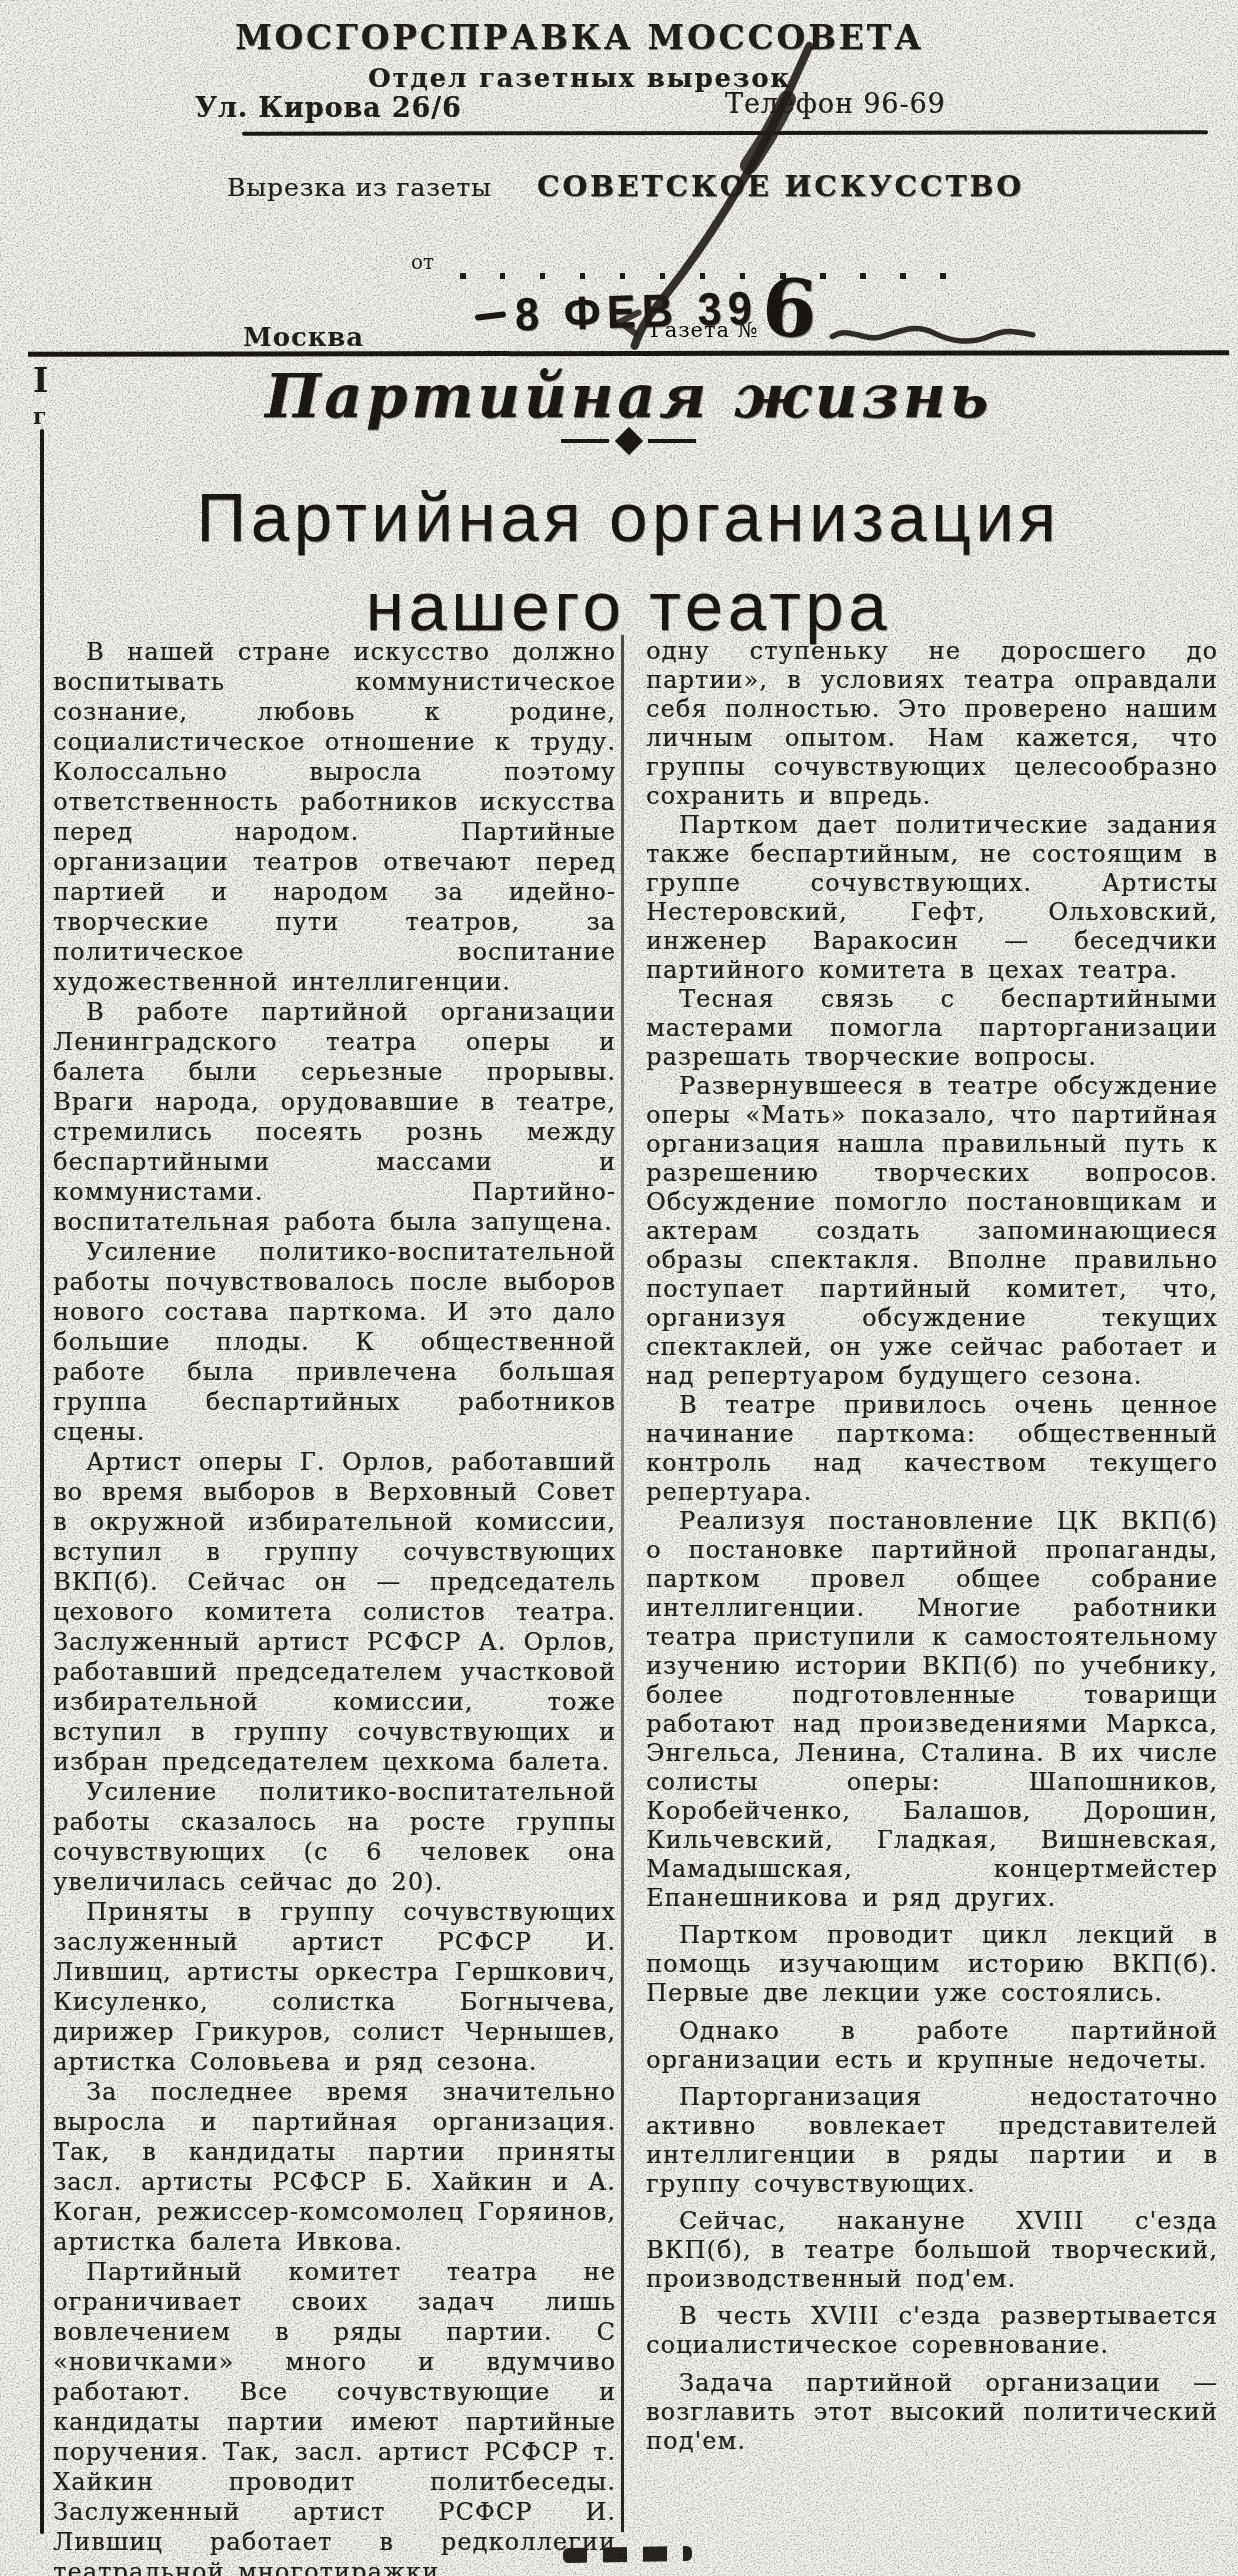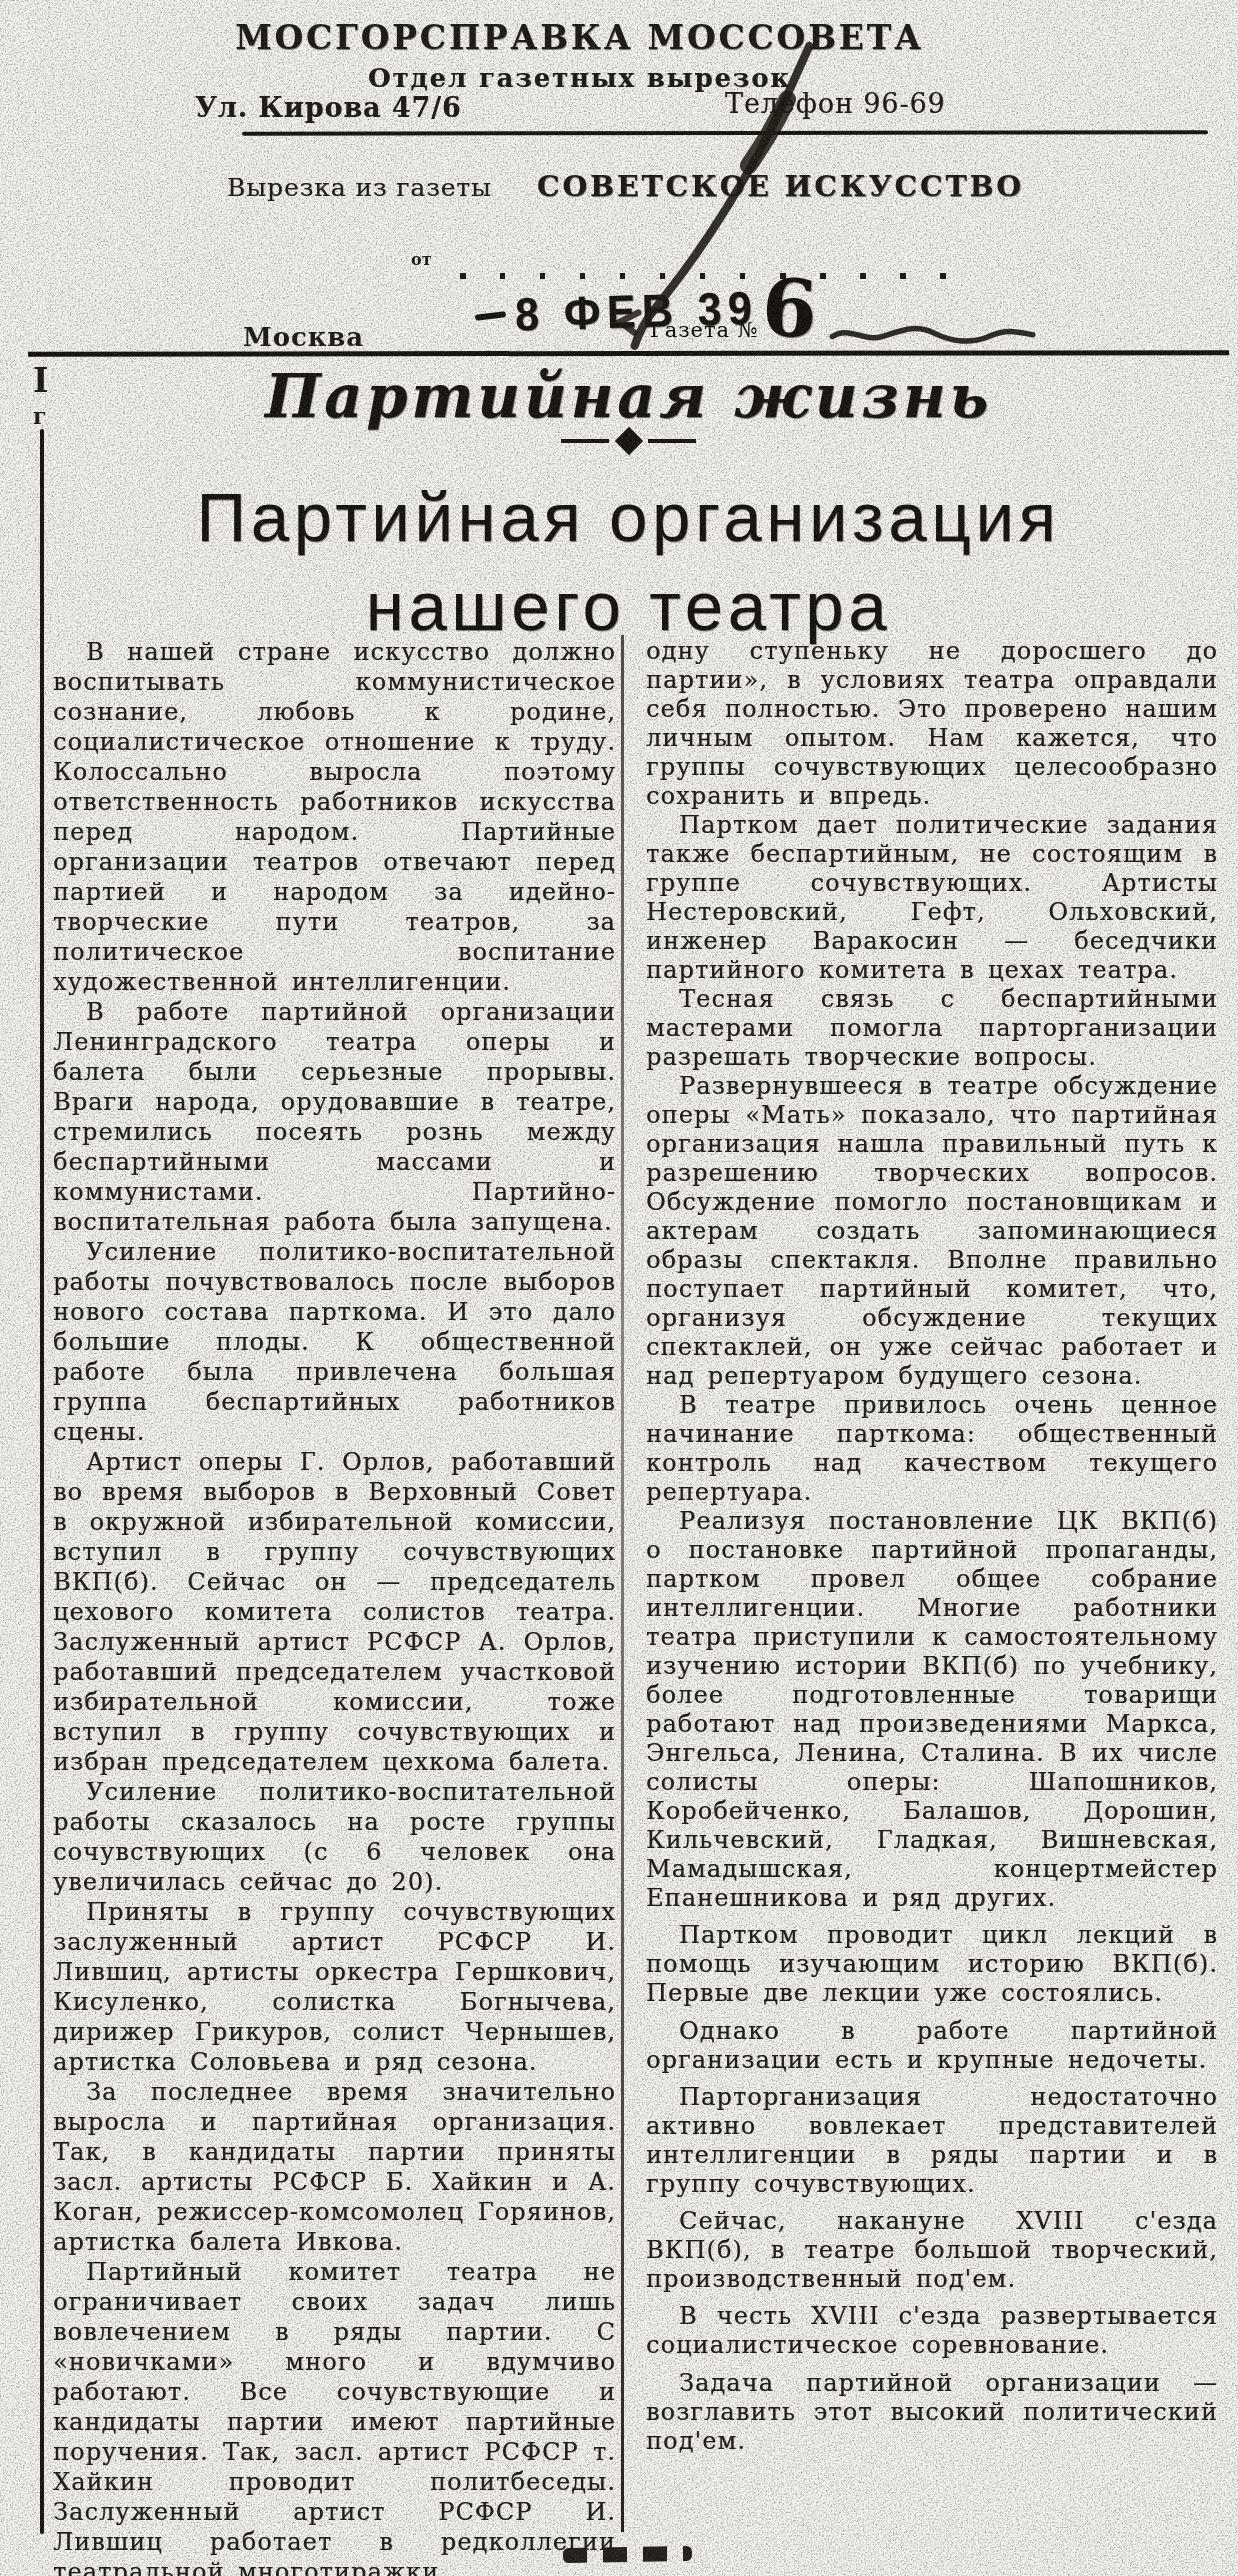--- a/index.html
+++ b/index.html
@@ -20,21 +20,21 @@
   .hdr-address{left:195px;top:92px;font-weight:700;font-size:27px;letter-spacing:0.9px;
     text-shadow:0.4px 0.4px 0.6px rgba(25,20,15,.5);}
   .hdr-phone{left:725px;top:88px;font-weight:400;font-size:27px;letter-spacing:0.9px;
     text-shadow:0.4px 0.4px 0.6px rgba(25,20,15,.5);text-align:right;}
   .hdr-rule{left:242px;top:131px;width:966px;height:3.7px;background:#17130f;
     border-radius:1.8px;transform:rotate(-0.08deg);}
   .clip-label{left:227px;top:173px;font-weight:400;font-size:25px;letter-spacing:0.9px;
     text-shadow:0.4px 0.4px 0.6px rgba(25,20,15,.5);}
   .clip-paper{left:537px;top:169px;font-weight:700;font-size:28.5px;letter-spacing:2.8px;
     white-space:nowrap;text-shadow:0.6px 0.5px 0.8px rgba(25,20,15,.6);}
-  .from-label{left:411px;top:250px;font-weight:700;font-size:16px;}
+  .from-label{left:411px;top:250px;font-weight:400;font-size:20px;}
   .dotted-line{left:460px;top:273px;width:501px;height:5.5px;
     background:repeating-linear-gradient(90deg,#1b1713 0 5.5px,transparent 5.5px 40px);}
   .city-label{left:243px;top:322px;font-weight:700;font-size:26px;letter-spacing:0.9px;}
   .gazeta-label{left:650px;top:318px;font-size:21px;color:#000000;letter-spacing:0.9px;z-index:1;}
   .stamp-dash{left:475px;top:313px;width:31px;height:6.4px;background:#16120e;
     transform:rotate(-7deg);border-radius:2.8px;z-index:2;}
   .date-stamp{left:515px;top:287px;font-family:"Liberation Sans",sans-serif;
     font-weight:700;font-size:43px;letter-spacing:6.4px;white-space:nowrap;
     transform:rotate(-1.6deg) scaleY(1.08);color:#16120e;z-index:2;
     text-shadow:0.7px 0.7px 0.9px rgba(20,15,10,.6);}
@@ -74,21 +74,21 @@
   .col-left{left:53px;top:637px;width:563px;}
   .col-right{left:646px;top:637px;width:572px;line-height:29px;}
   .noise-layer{left:0;top:0;z-index:9;pointer-events:none;}
   .ink-layer{left:0;top:0;z-index:4;pointer-events:none;}
 </style>
 </head>
 <body>
 
 <div class="abs hdr-org">МОСГОРСПРАВКА МОССОВЕТА</div>
 <div class="abs hdr-dept">Отдел газетных вырезок</div>
-<div class="abs hdr-address">Ул. Кирова 47/6</div>
+<div class="abs hdr-address">Ул. Кирова 26/6</div>
 <div class="abs hdr-phone">Телефон 96-69</div>
 <div class="abs hdr-rule"></div>
 <div class="abs clip-label">Вырезка из газеты</div>
 <div class="abs clip-paper">СОВЕТСКОЕ ИСКУССТВО</div>
 <div class="abs from-label">от</div>
 <div class="abs dotted-line"></div>
 <div class="abs city-label">Москва</div>
 <div class="abs gazeta-label">Газета №</div>
 <div class="abs stamp-dash"></div>
 <div class="abs date-stamp">8 ФЕВ 39</div>

